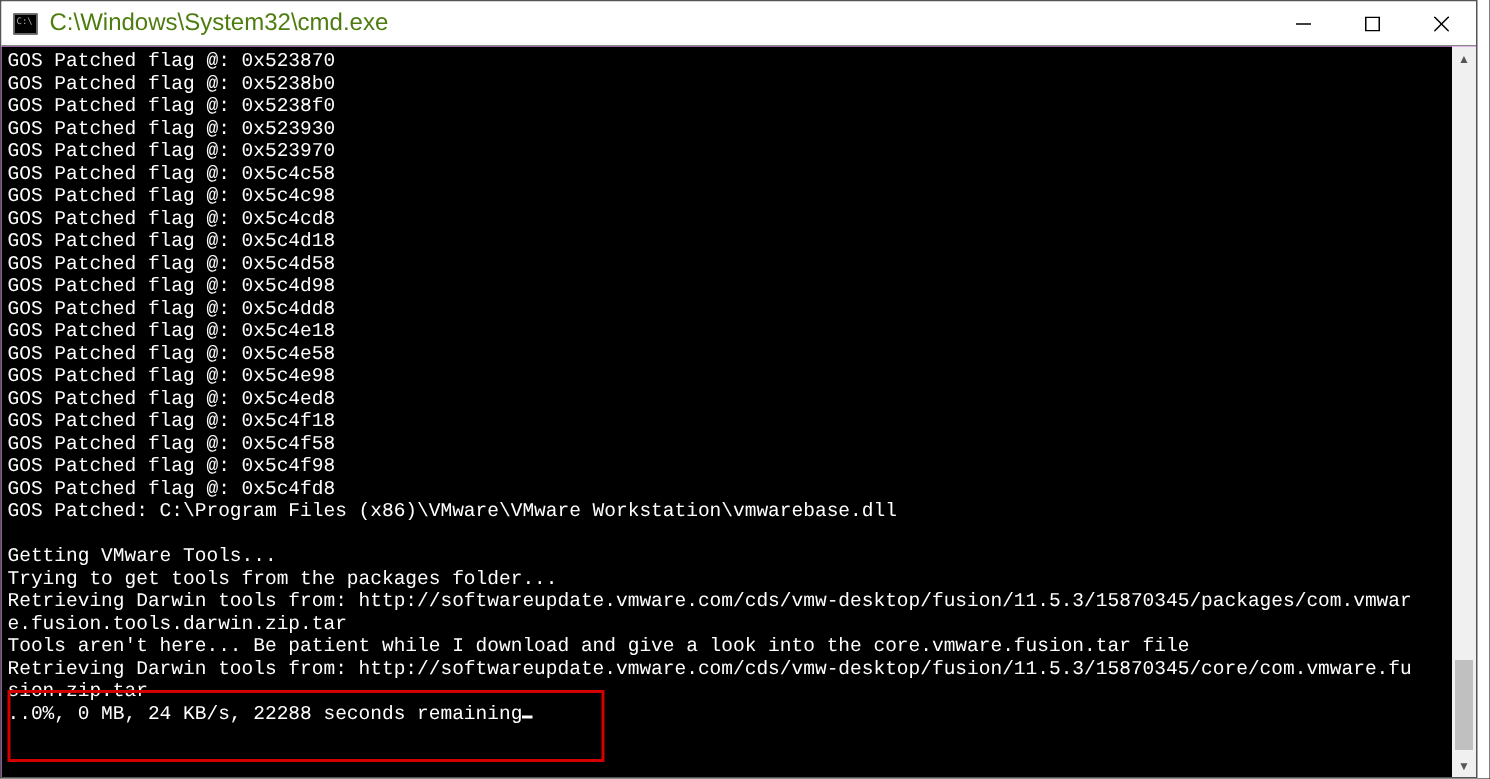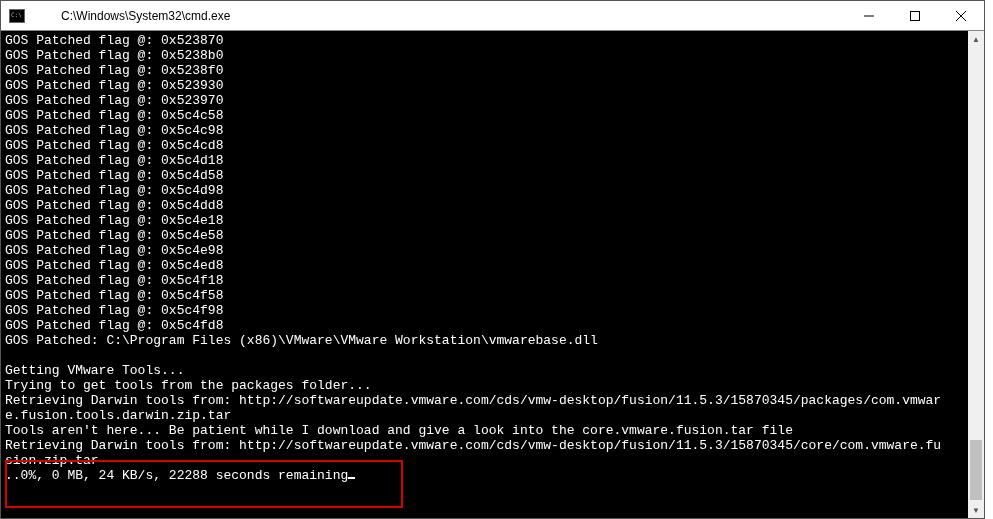--- a/index.html
+++ b/index.html
@@ -39,24 +39,23 @@
     content: "C:\\";
     color: #aaa;
     font-size: 6px;
     position: absolute;
     top: 1px;
     left: 1px;
     font-family: "Consolas", monospace;
   }
   .titlebar-title {
     flex: 1;
-    color: #000000;
-    font-size: 12px;
+    color: #4d7c0f;
+    font-size: 16px;
     padding-left: 2px;
-    margin-left: 28px;
   }
   .win-controls {
     display: flex;
     height: 100%;
   }
   .win-btn {
     width: 46px;
     height: 100%;
     display: flex;
     align-items: center;

